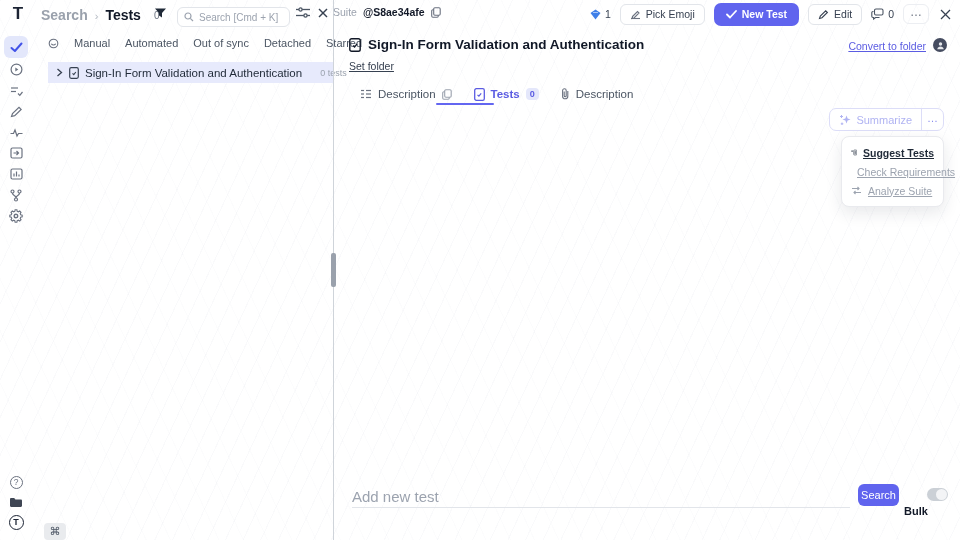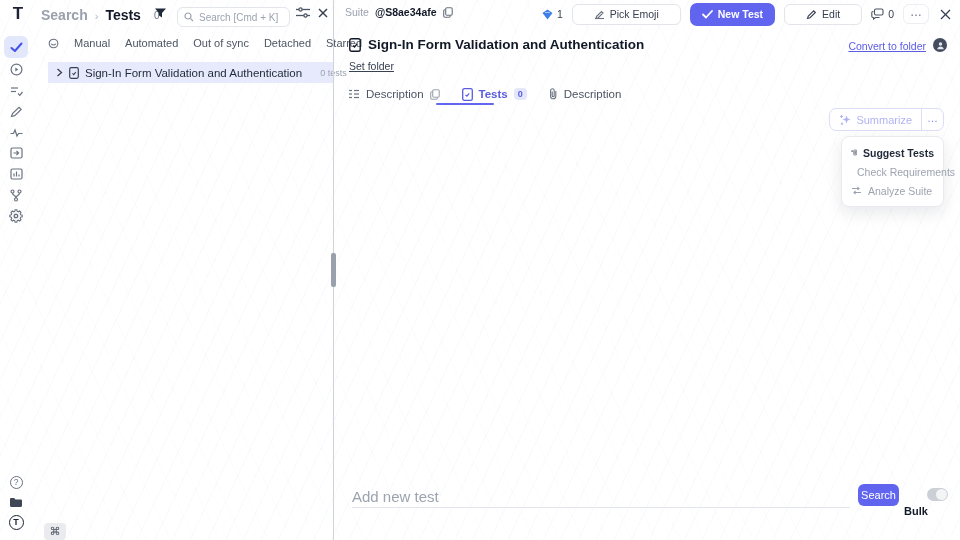--- a/index.html
+++ b/index.html
@@ -40,53 +40,53 @@
 
   
   .rail-item { left:4px; width:24px; height:22px; display:flex; align-items:center; justify-content:center; border-radius:6px; color:#6b7280; }
   .rail-item.active { background:#e3e7fb; color:#4253e8; }
 
   
   .divider { left:333px; top:0; width:1px; height:540px; background:#cfd4da; }
   .drag-handle { left:331px; top:253px; width:5px; height:34px; background:#9aa1ac; border-radius:2px; }
 
   
-  .suite-row { left:345px; top:6px; gap:6px; }
+  .suite-row { left:333px; top:6px; gap:6px; }
   .suite-label { font-size:10.5px; color:#9ca3af; }
   .suite-id { font-size:10.5px; font-weight:700; color:#111827; }
   .header-actions { top:3px; right:8px; gap:9px; height:22px; }
   .emoji-count { gap:4px; font-size:10.5px; color:#374151; }
-  .pill { height:21px; border:1px solid #e2e5ea; border-radius:6px; background:#fff; padding:0 21px; gap:5px; font-size:10.5px; color:#374151; display:flex; align-items:center; }
+  .pill { height:21px; border:1px solid #e2e5ea; border-radius:6px; background:#fff; padding:0 9px; gap:5px; font-size:10.5px; color:#374151; display:flex; align-items:center; }
   .pill-primary { height:23px; background:#6064ee; border:0; border-radius:7px; color:#fff; font-weight:600; padding:0 12px; }
   .chat-group { gap:4px; font-size:10.5px; color:#374151; }
   .more-btn { width:26px; height:20px; border:1px solid #eceef2; border-radius:6px; color:#6b7280; font-size:12px; display:flex; align-items:center; justify-content:center; padding-bottom:5px; }
   .close-right { width:14px; height:14px; }
 
   
   .title-row { left:349px; top:37px; gap:7px; }
   .suite-title { font-size:13.5px; font-weight:700; color:#111827; }
   .convert-link { top:40px; right:34px; font-size:10.5px; color:#5b5ce2; text-decoration:underline; }
   .avatar { top:38px; right:13px; width:14px; height:14px; border-radius:50%; background:#454c60; display:flex; align-items:center; justify-content:center; }
 
   
   .set-labels { left:349px; top:60px; font-size:10.5px; color:#374151; text-decoration:underline; }
 
   
-  .detail-tabs { left:348px; top:84px; gap:22px; height:20px; }
+  .detail-tabs { left:360px; top:84px; gap:22px; height:20px; }
   .dtab { gap:6px; font-size:11.5px; color:#4b5563; }
   .dtab.active { color:#5b5ce2; font-weight:600; }
   .dtab .badge { background:#e4e7fb; color:#5b5ce2; font-size:9px; border-radius:4px; padding:1px 4px; }
   .tab-underline { left:436px; top:103px; width:58px; height:2px; background:#6366f1; border-radius:2px; }
 
   
   .summarize { top:108px; right:16px; height:23px; border:1px solid #dcddf8; border-radius:7px; background:#fff; }
   .summarize .label { gap:5px; padding:0 9px; font-size:11px; color:#b0b3f2; height:100%; display:flex; align-items:center; }
   .summarize .split { width:22px; height:100%; border-left:1px solid #dcddf8; color:#888cee; font-size:11px; display:flex; align-items:center; justify-content:center; padding-bottom:4px; }
   .ai-menu { top:136px; right:16px; width:103px; background:#fff; border:1px solid #e9eaee; border-radius:8px; box-shadow:0 6px 16px rgba(30,35,60,0.10); padding:6px 0; }
-  .ai-item { height:19px; padding:0 9px; gap:6px; font-size:10.5px; display:flex; align-items:center; white-space:nowrap; }
+  .ai-item { height:19px; padding:0 9px; gap:6px; font-size:10.5px; display:flex; align-items:center; white-space:nowrap;text-decoration:underline; }
   .ai-item.primary { color:#1f2937; font-weight:600; }
   .ai-item.dim { color:#9ca3af; }
 
   
   .add-test-wrap { left:352px; top:485px; width:498px; height:23px; border-bottom:1px solid #e2e5ea; }
   .add-test-wrap input { border:0; outline:0; width:100%; height:100%; font-size:15px; color:#374151; font-family:Liberation Sans, sans-serif; background:transparent; }
   .add-test-wrap input::placeholder { color:#9ca3af; }
   .create-btn { left:858px; top:484px; width:41px; height:22px; background:#6064ee; color:#fff; font-size:11px; border:0; border-radius:6px; display:flex; align-items:center; justify-content:center; }
   .bulk-label { left:904px; top:505px; font-size:11px; font-weight:700; color:#111827; }
   .toggle { left:927px; top:488px; width:21px; height:13px; background:#cbd0d6; border-radius:7px; position:absolute; }

